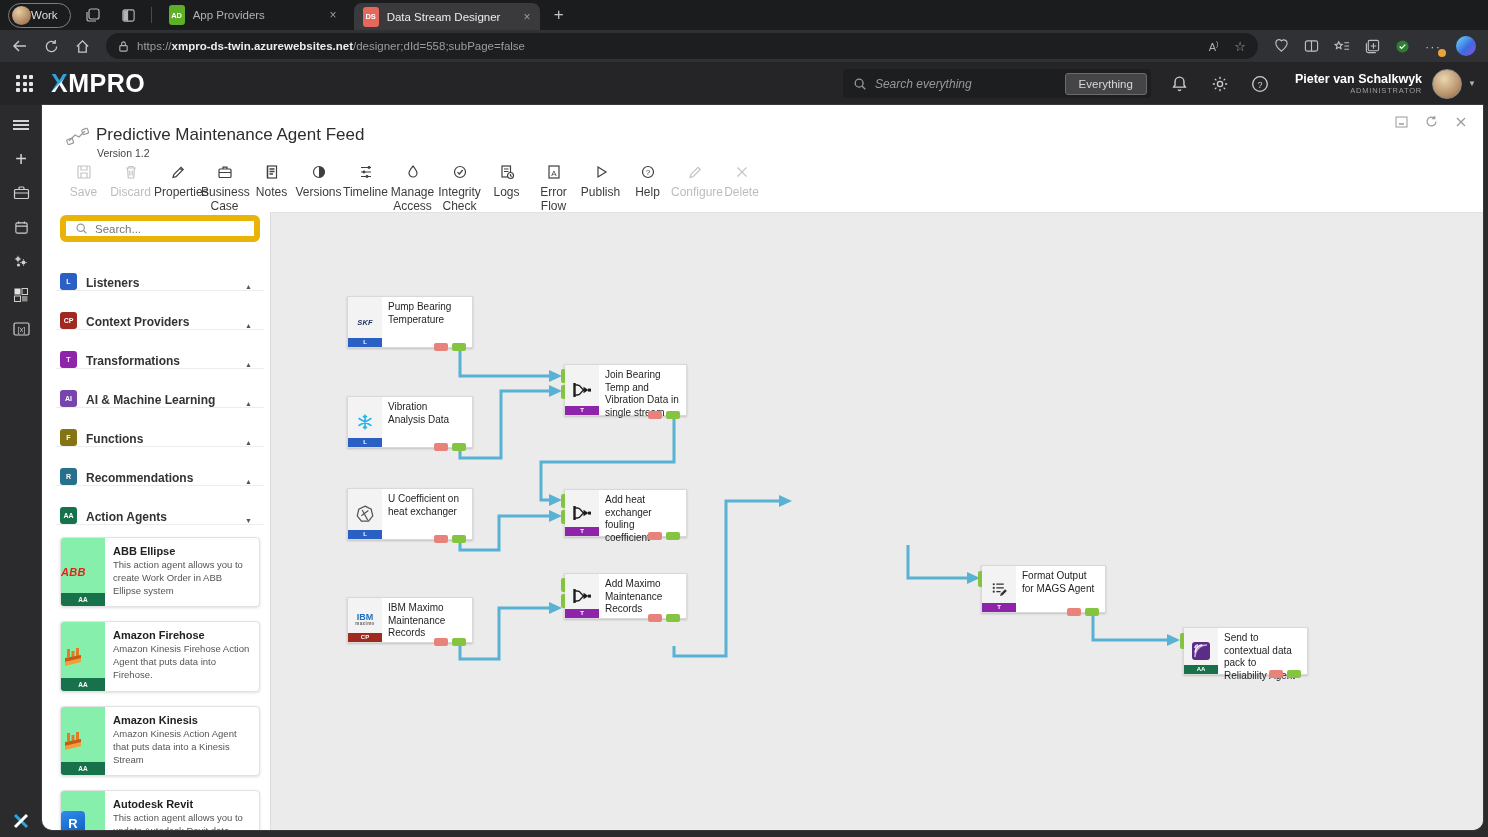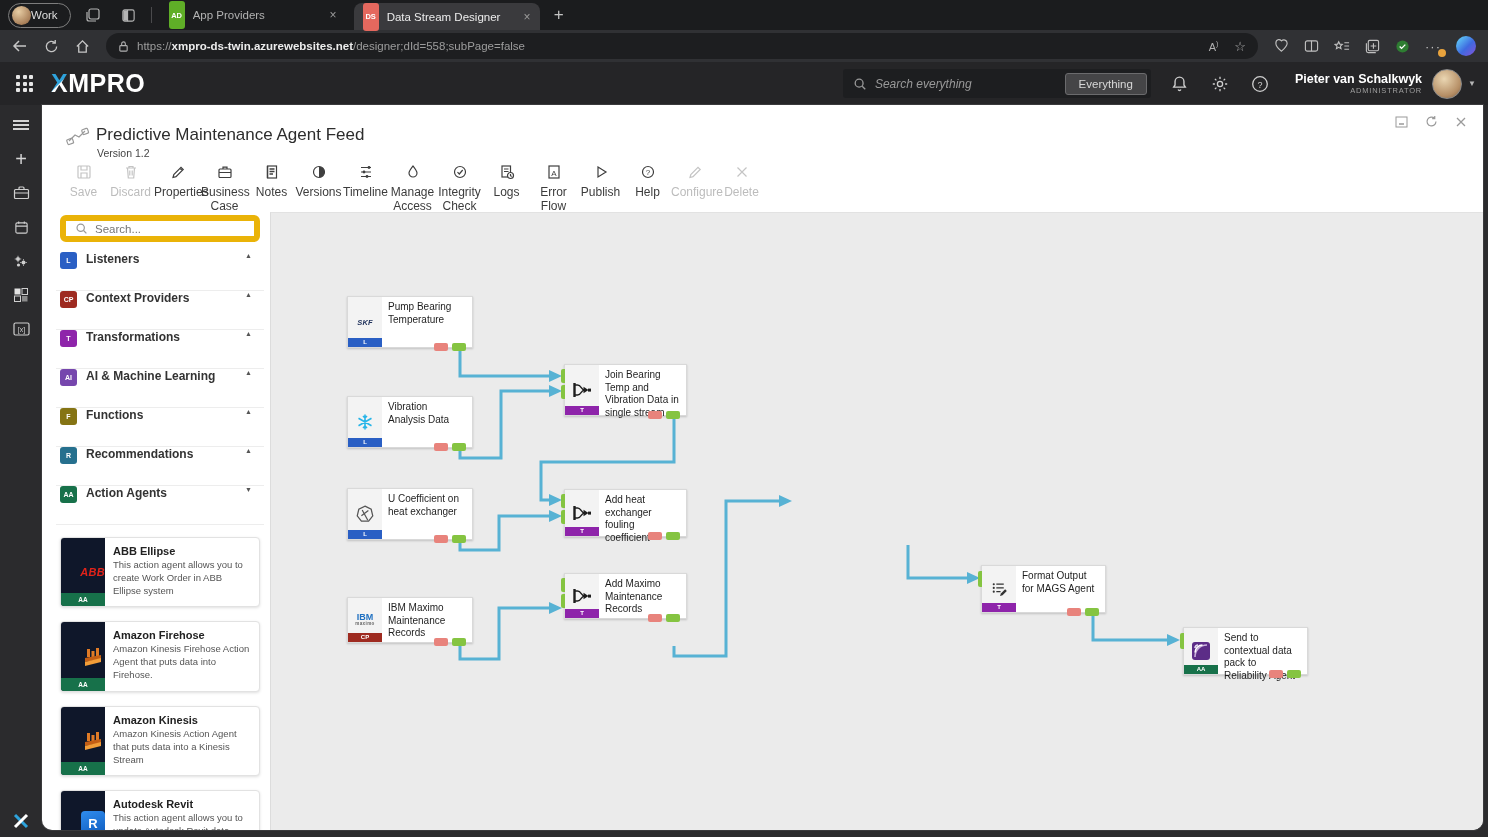--- a/index.html
+++ b/index.html
@@ -7,21 +7,21 @@
 svg{display:block}
 
 .tabbar{height:30px;background:#1b1c1e;display:flex;align-items:center;padding:0 8px;gap:8px}
 .profile-chip{display:flex;align-items:center;border:1px solid #7d7d7d;border-radius:14px;padding:2px 12px 2px 3px;height:25px}
 .pavatar{width:19px;height:19px;border-radius:50%;background:radial-gradient(circle at 35% 30%,#e7cda4,#a9805a 70%,#6e5335)}
 .ptext{color:#ddd;font-size:11.5px}
 .tb-ic{color:#b5b5b5;width:28px;display:flex;justify-content:center}
 .tb-sep{width:1px;height:16px;background:#4a4a4c}
 .tab{display:flex;align-items:center;gap:8px;width:186px;height:30px;padding:0 9px;color:#b2b2b2;font-size:11.5px}
 .tab.active{background:#3a3a3d;border-radius:8px 8px 0 0;color:#ececec;height:27px;margin-top:3px}
-.favicon{width:16px;height:28px;border-radius:3px;color:#fff;font-size:7.5px;font-weight:bold;display:flex;align-items:center;justify-content:center;flex:none}
+.favicon{width:16px;height:20px;border-radius:3px;color:#fff;font-size:7.5px;font-weight:bold;display:flex;align-items:center;justify-content:center;flex:none}
 .f-ad{background:#5fae27}.f-ds{background:#e4685e}
 .tab-label{flex:1;white-space:nowrap;overflow:hidden}
 .tclose{color:#9a9a9a;font-size:12px}
 .newtab{color:#c4c4c4;font-size:17px;margin-left:6px}
 
 .navbar{height:32px;background:#303134;display:flex;align-items:center;padding:0 12px;gap:16px}
 .nav-ic{color:#c6c6c6;display:flex;align-items:center}
 .urlpill{flex:1;height:26px;background:#1d1e20;border-radius:13px;display:flex;align-items:center;padding:0 12px;gap:8px;color:#9c9c9c;font-size:11.5px}
 .url-domain{color:#ececec;font-weight:bold}
 .pill-right{margin-left:auto;display:flex;gap:16px;color:#b0b0b0;align-items:center}
@@ -63,27 +63,27 @@
 .titem .tico{height:18px;display:flex;justify-content:center;align-items:center}
 .titem .tlabel{font-size:12px;line-height:1.18;display:block;margin-top:4px}
 .titem svg{stroke:#3f3f3f;fill:none;stroke-width:1.2}
 .titem svg text{stroke:none;fill:#3f3f3f}
 .titem.disabled{color:#bcbcbc}
 .titem.disabled svg{stroke:#c4c4c4}
 
 .toolbox{position:absolute;left:14px;top:106px;width:214px;bottom:0}
 .tsearch{margin:4px 10px 10px 4px;height:27px;border:6px solid #eab308;border-radius:6px;display:flex;align-items:center;padding:0 9px;gap:7px;color:#8a8a8a}
 .tsearch input{border:0;outline:0;flex:1;font-size:11.5px;color:#666;font-family:inherit;min-width:0}
-.cat{display:flex;align-items:flex-start;gap:9px;height:39px;border-bottom:1px solid #ededed;padding:0 12px 0 4px;margin-right:6px}
+.cat{display:flex;align-items:flex-end;gap:9px;height:39px;border-bottom:1px solid #ededed;padding:0 12px 0 4px;margin-right:6px}
 .cbadge{width:17px;height:17px;border-radius:3px;color:#fff;font-size:7px;font-weight:bold;display:flex;align-items:center;justify-content:center;flex:none}
 .clabel{font-size:12px;font-weight:bold;color:#333;flex:1}
 .ccaret{font-size:7px;color:#555}
 .agents{margin:12px 10px 0 4px;display:flex;flex-direction:column;gap:14px}
 .agent{display:flex;border:1px solid #e2e2e2;border-radius:4px;box-shadow:0 1px 3px rgba(0,0,0,.13);background:#fff;min-height:66px}
-.acol{width:44px;background:#0f172a;border-radius:3px 0 0 3px;position:relative;display:flex;align-items:center;justify-content:flex-end;flex:none}
+.acol{width:44px;background:#86efac;border-radius:3px 0 0 3px;position:relative;display:flex;align-items:center;justify-content:flex-start;flex:none}
 .aastrip{position:absolute;left:0;right:0;bottom:0;height:13px;background:#17714a;color:#fff;font-size:6.5px;font-weight:bold;text-align:center;line-height:13px;border-radius:0 0 0 3px}
 .abody{flex:1;padding:7px 8px 9px}
 .atitle{font-size:11px;font-weight:bold;color:#222;margin-bottom:2px}
 .adesc{font-size:9.5px;color:#555;line-height:1.35}
 .abb-logo{font-size:11px;font-weight:800;font-style:italic;color:#e2231a;letter-spacing:.3px}
 .revit-logo{width:24px;height:24px;border-radius:4px;background:linear-gradient(160deg,#2f8ced,#0f5cbf);color:#fff;font-weight:bold;font-size:13px;display:flex;align-items:center;justify-content:center}
 
 .canvas{position:absolute;left:228px;top:107px;width:1213px;height:618px;background:#ebebeb;border-left:1px solid #dcdcdc;border-top:1px solid #e2e2e2;border-radius:0 0 10px 0}
 .conn-svg{position:absolute;inset:0}
 .node{position:absolute;background:#fff;border:1px solid #d9d9d9;box-shadow:0 1px 2px rgba(0,0,0,.18);display:flex}

